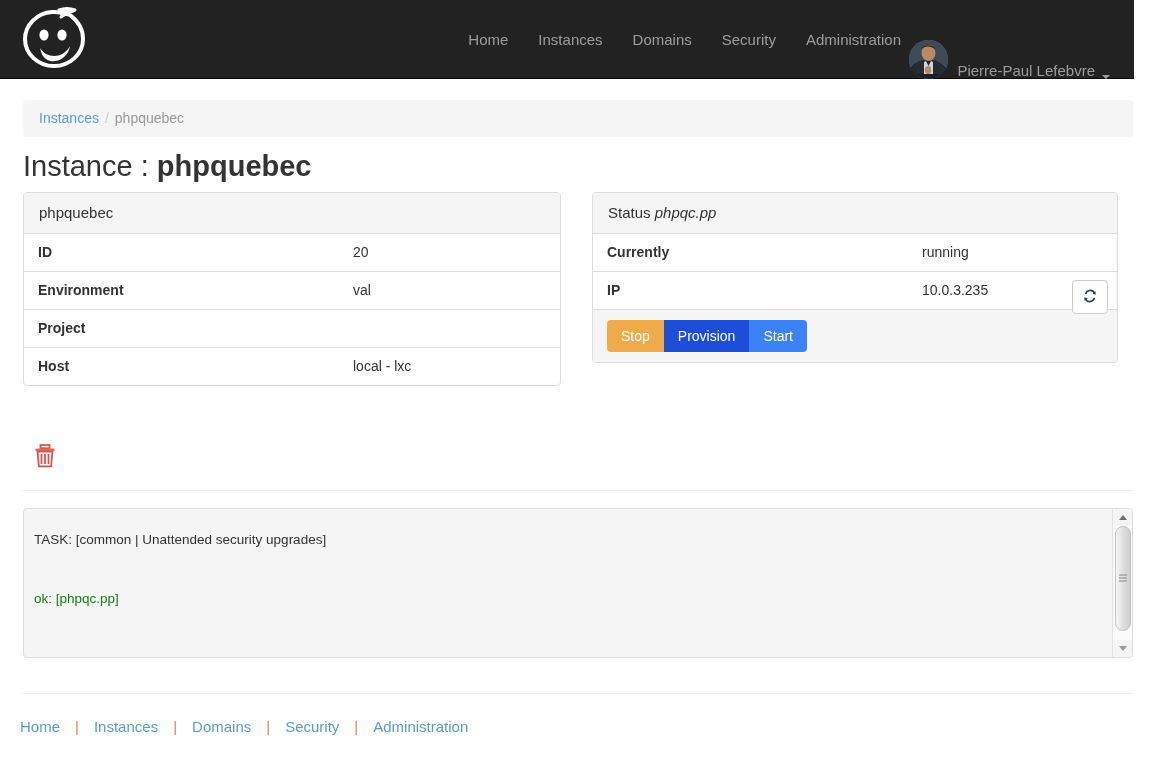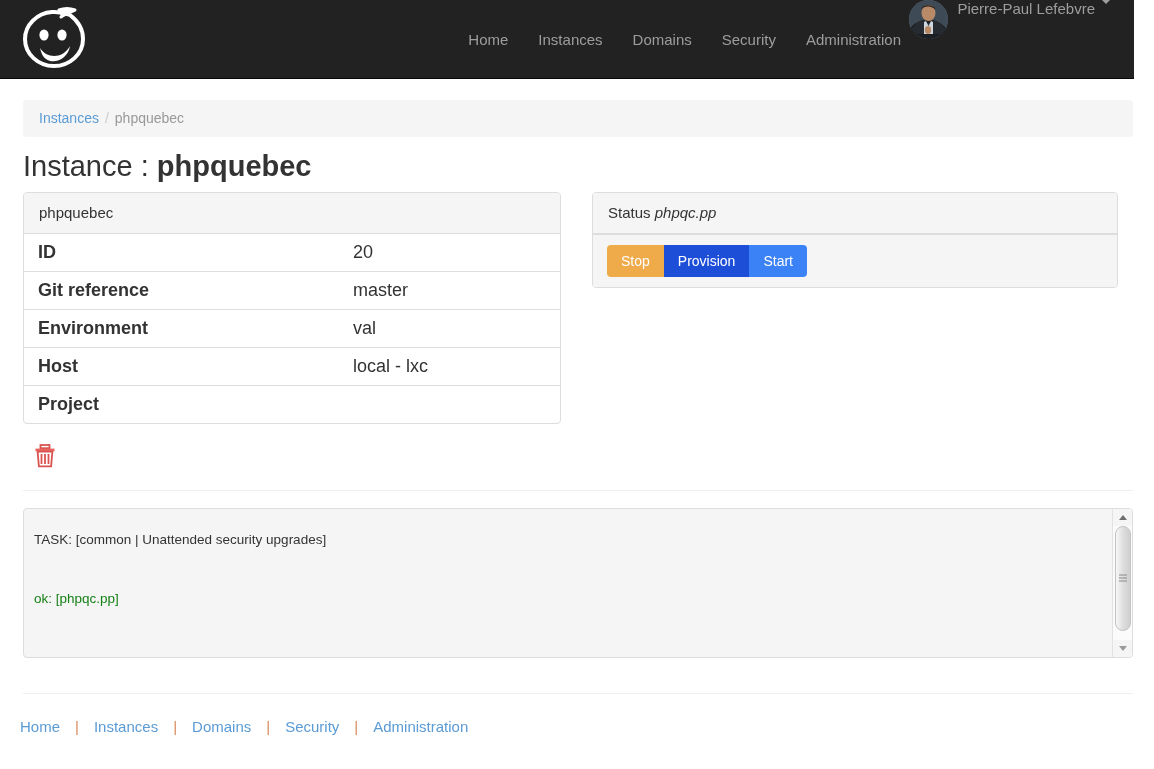--- a/index.html
+++ b/index.html
@@ -35,21 +35,21 @@
     font-size: 15px;
     text-decoration: none;
     padding: 0 15px;
     line-height: 79px;
     white-space: nowrap;
     cursor: pointer;
   }
   .nav-user {
     position: absolute; right: 14px; top: 0;
     height: 79px;
-    display: flex; align-items: flex-start;
+    display: flex; align-items: flex-end;
     padding: 0 10px;
     cursor: pointer;
   }
   .avatar {
     width: 39px; height: 39px; border-radius: 50%;
     overflow: hidden;
     background: #6d7b88;
     margin-right: 9px;
     flex: 0 0 auto;
     position: relative;
@@ -115,21 +115,21 @@
     font-size: 15px;
     color: #333333;
     line-height: 20px;
   }
   .panel-heading em { font-style: italic; }
 
   .ptable { width: 100%; border-collapse: collapse; }
   .ptable td {
     border-top: 1px solid #dddddd;
     padding: 9px 14px;
-    font-size: 18px;
+    font-size: 14px;
     line-height: 19px;
     vertical-align: middle;
     height: 37px;
   }
   .ptable tr:first-child td { border-top: none; }
   .ptable td.k { font-weight: bold; color: #333333; width: 315px; }
   .ptable td.v { color: #333333; }
 
   #panel-left  { left: 23px;  top: 113px; width: 538px; }
   #panel-right { left: 592px; top: 113px; width: 526px; }
@@ -329,41 +329,61 @@
 
   <div class="panel" id="panel-left">
     <div class="panel-heading">phpquebec</div>
     <table class="ptable">
       <tbody>
           <tr>
         <td class="k">ID</td>
         <td class="v">20</td>
       </tr>
       <tr>
-        <td class="k">Git reference</td>
-        <td class="v">master</td>
-      </tr>
-      <tr>
         <td class="k">Environment</td>
         <td class="v">val</td>
+      </tr>
+      <tr>
+        <td class="k">Project</td>
+        <td class="v"></td>
       </tr>
       <tr>
         <td class="k">Host</td>
         <td class="v">local - lxc</td>
       </tr>
-      <tr>
-        <td class="k">Project</td>
-        <td class="v"></td>
-      </tr>
     </tbody>
       </table>
   </div>
 
   <div class="panel" id="panel-right">
     <div class="panel-heading"><span>Status </span><em>phpqc.pp</em></div>
+    <table class="ptable">
+      <tbody>
+          <tr>
+        <td class="k">Currently</td>
+        <td class="v">running</td>
+      </tr>
+      <tr>
+        <td class="k">IP</td>
+        <td class="v ip-row">
+          <span>10.0.3.235</span>
+          <button class="refresh-btn">
+            <span>
+              <svg width="16" height="16" viewBox="0 0 16 16">
+                <path d="M13.2 4.6 A5.6 5.6 0 0 0 2.8 6.0 L4.55 6.0 A3.9 3.9 0 0 1 11.8 5.3 Z" fill="#2c3e50"></path>
+                <path d="M13.3 3.0 L13.9 6.6 L10.4 6.0 Z" fill="#2c3e50"></path>
+                <path d="M2.8 11.4 A5.6 5.6 0 0 0 13.2 10.0 L11.45 10.0 A3.9 3.9 0 0 1 4.2 10.7 Z" fill="#2c3e50"></path>
+                <path d="M2.7 13.0 L2.1 9.4 L5.6 10.0 Z" fill="#2c3e50"></path>
+              </svg>
+            </span>
+          </button>
+        </td>
+      </tr>
+    </tbody>
+      </table>
     <div class="panel-footer">
       <div class="btn-group">
         <button class="btn btn-stop">Stop</button>
         <button class="btn btn-provision">Provision</button>
         <button class="btn btn-start">Start</button>
       </div>
     </div>
   </div>
 
   <button class="delete-btn">

